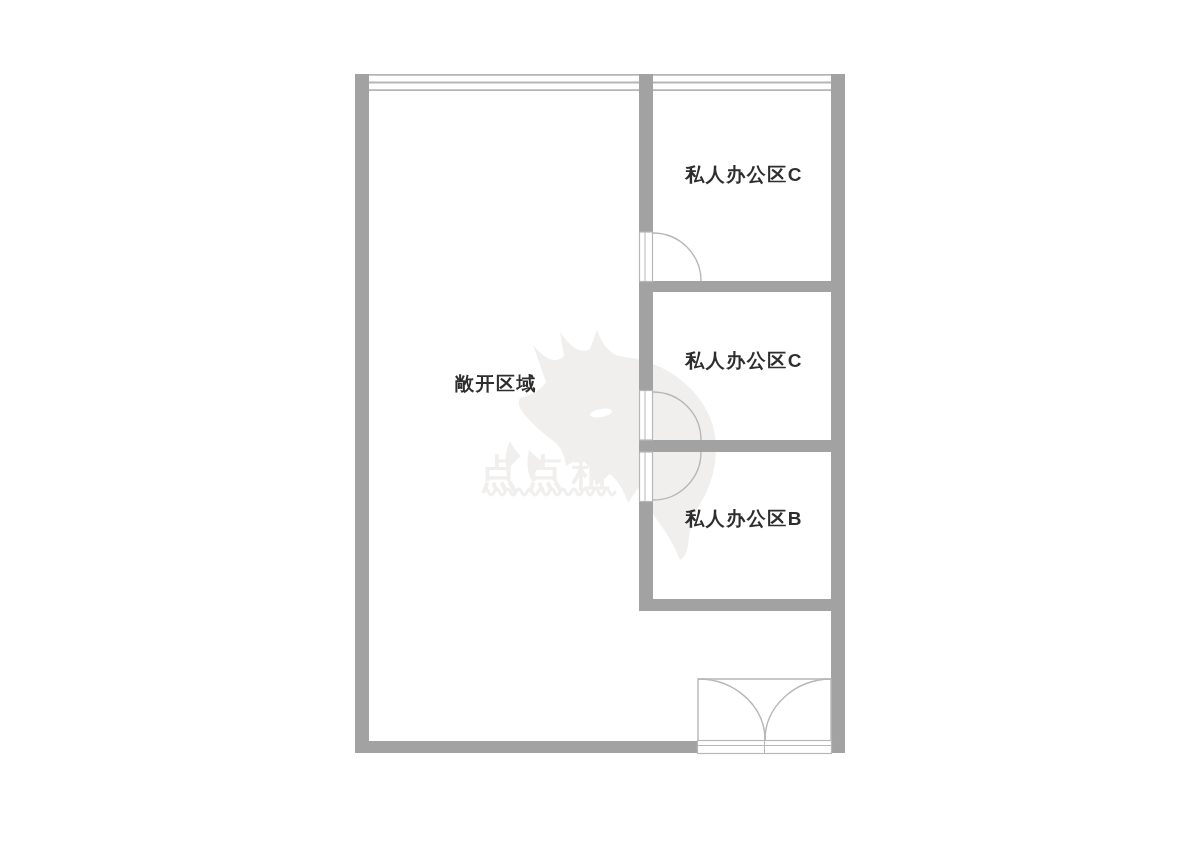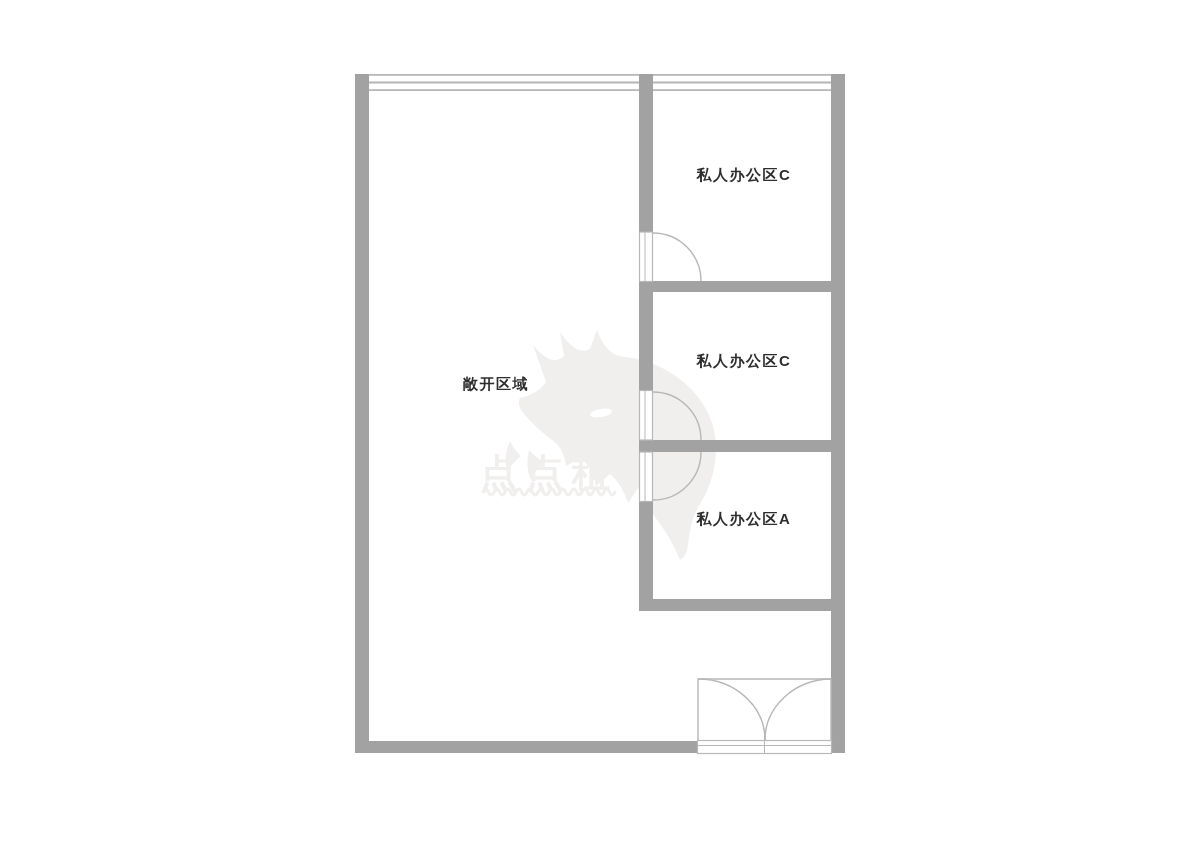--- a/index.html
+++ b/index.html
@@ -14,21 +14,21 @@
   .leaf{fill:#ffffff;stroke:var(--door_line,#b7b7b7);stroke-width:1.2;}
   .leafline{stroke:var(--door_line,#b7b7b7);stroke-width:1;}
   .wm{fill:var(--watermark,#f1efee);}
   .wm-line{stroke:var(--watermark,#f1efee);stroke-width:3;fill:none;stroke-linecap:round;}
   .wm-text{
     fill:var(--watermark,#f1efee);font-size:38px;font-weight:700;
     letter-spacing:8px;font-family:"Liberation Sans","DejaVu Sans",sans-serif;
   }
   .room-label{
     position:absolute;z-index:2;transform:translate(-50%,-50%);
-    color:var(--label_text,#2e2e2e);font-size:15px;font-weight:700;
+    color:var(--label_text,#2e2e2e);font-size:19px;font-weight:700;
     letter-spacing:1.5px;white-space:nowrap;
   }
 </style>
 </head>
 <body>
 
 <div class="stage">
 
   <svg class="plan-svg" width="1200" height="860" viewBox="0 0 1200 860">
 
@@ -93,14 +93,14 @@
         <rect class="leaf" x="697.5" y="740.5" width="134" height="13"></rect>
         <line class="leafline" x1="697.5" y1="745.5" x2="831.5" y2="745.5"></line>
         <line class="leafline" x1="764.5" y1="736" x2="764.5" y2="753.5"></line>
       </g>
     </g>
   </svg>
 
   <div class="room-label" style="left:496px;top:384px;font-family:Liberation Mono, monospace;">敞开区域</div>
   <div class="room-label" style="left:744px;top:175px;">私人办公区C</div>
   <div class="room-label" style="left:744px;top:361px;">私人办公区C</div>
-  <div class="room-label" style="left:744px;top:519px;">私人办公区A</div>
+  <div class="room-label" style="left:744px;top:519px;">私人办公区B</div>
 </div>
 
 </body></html>

